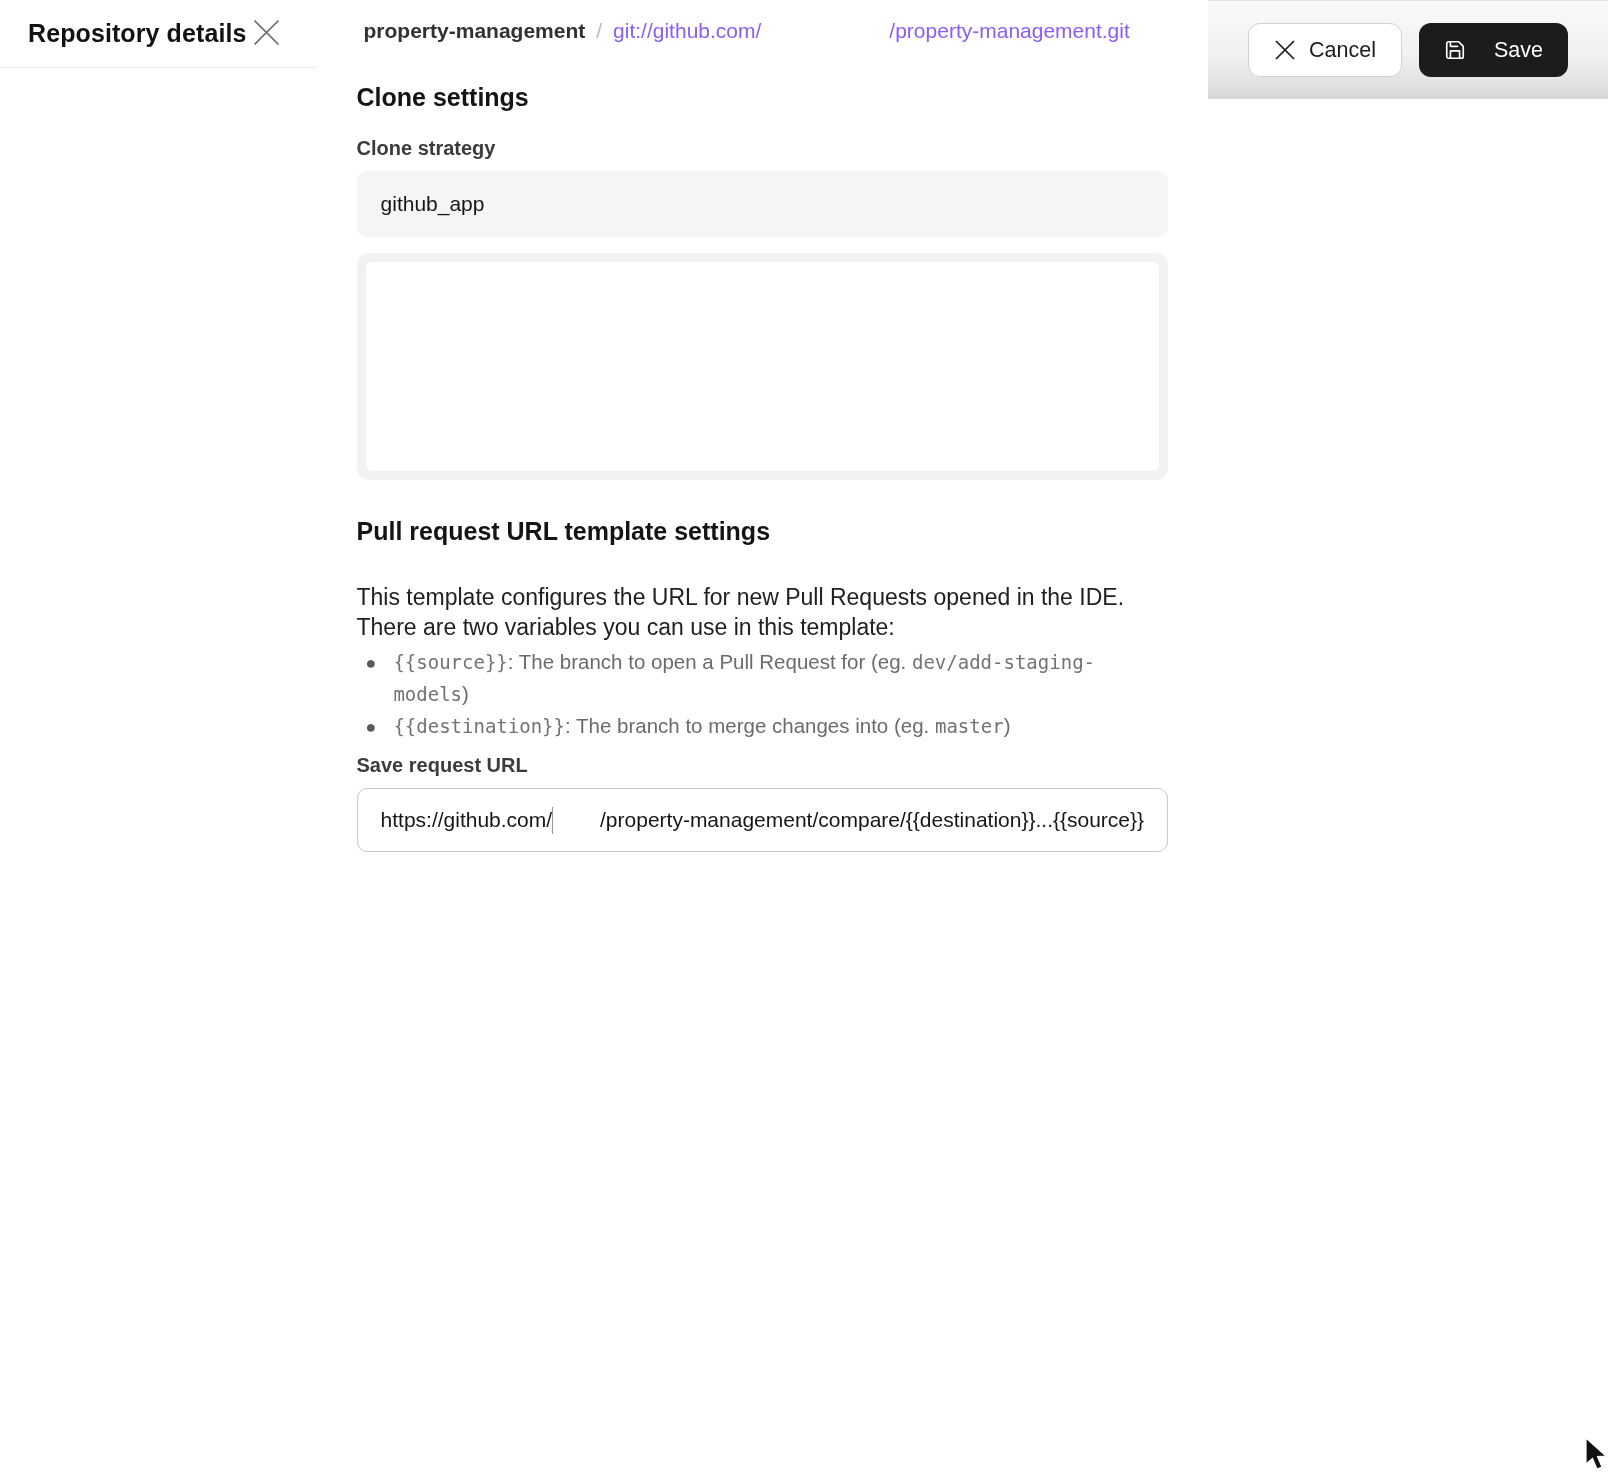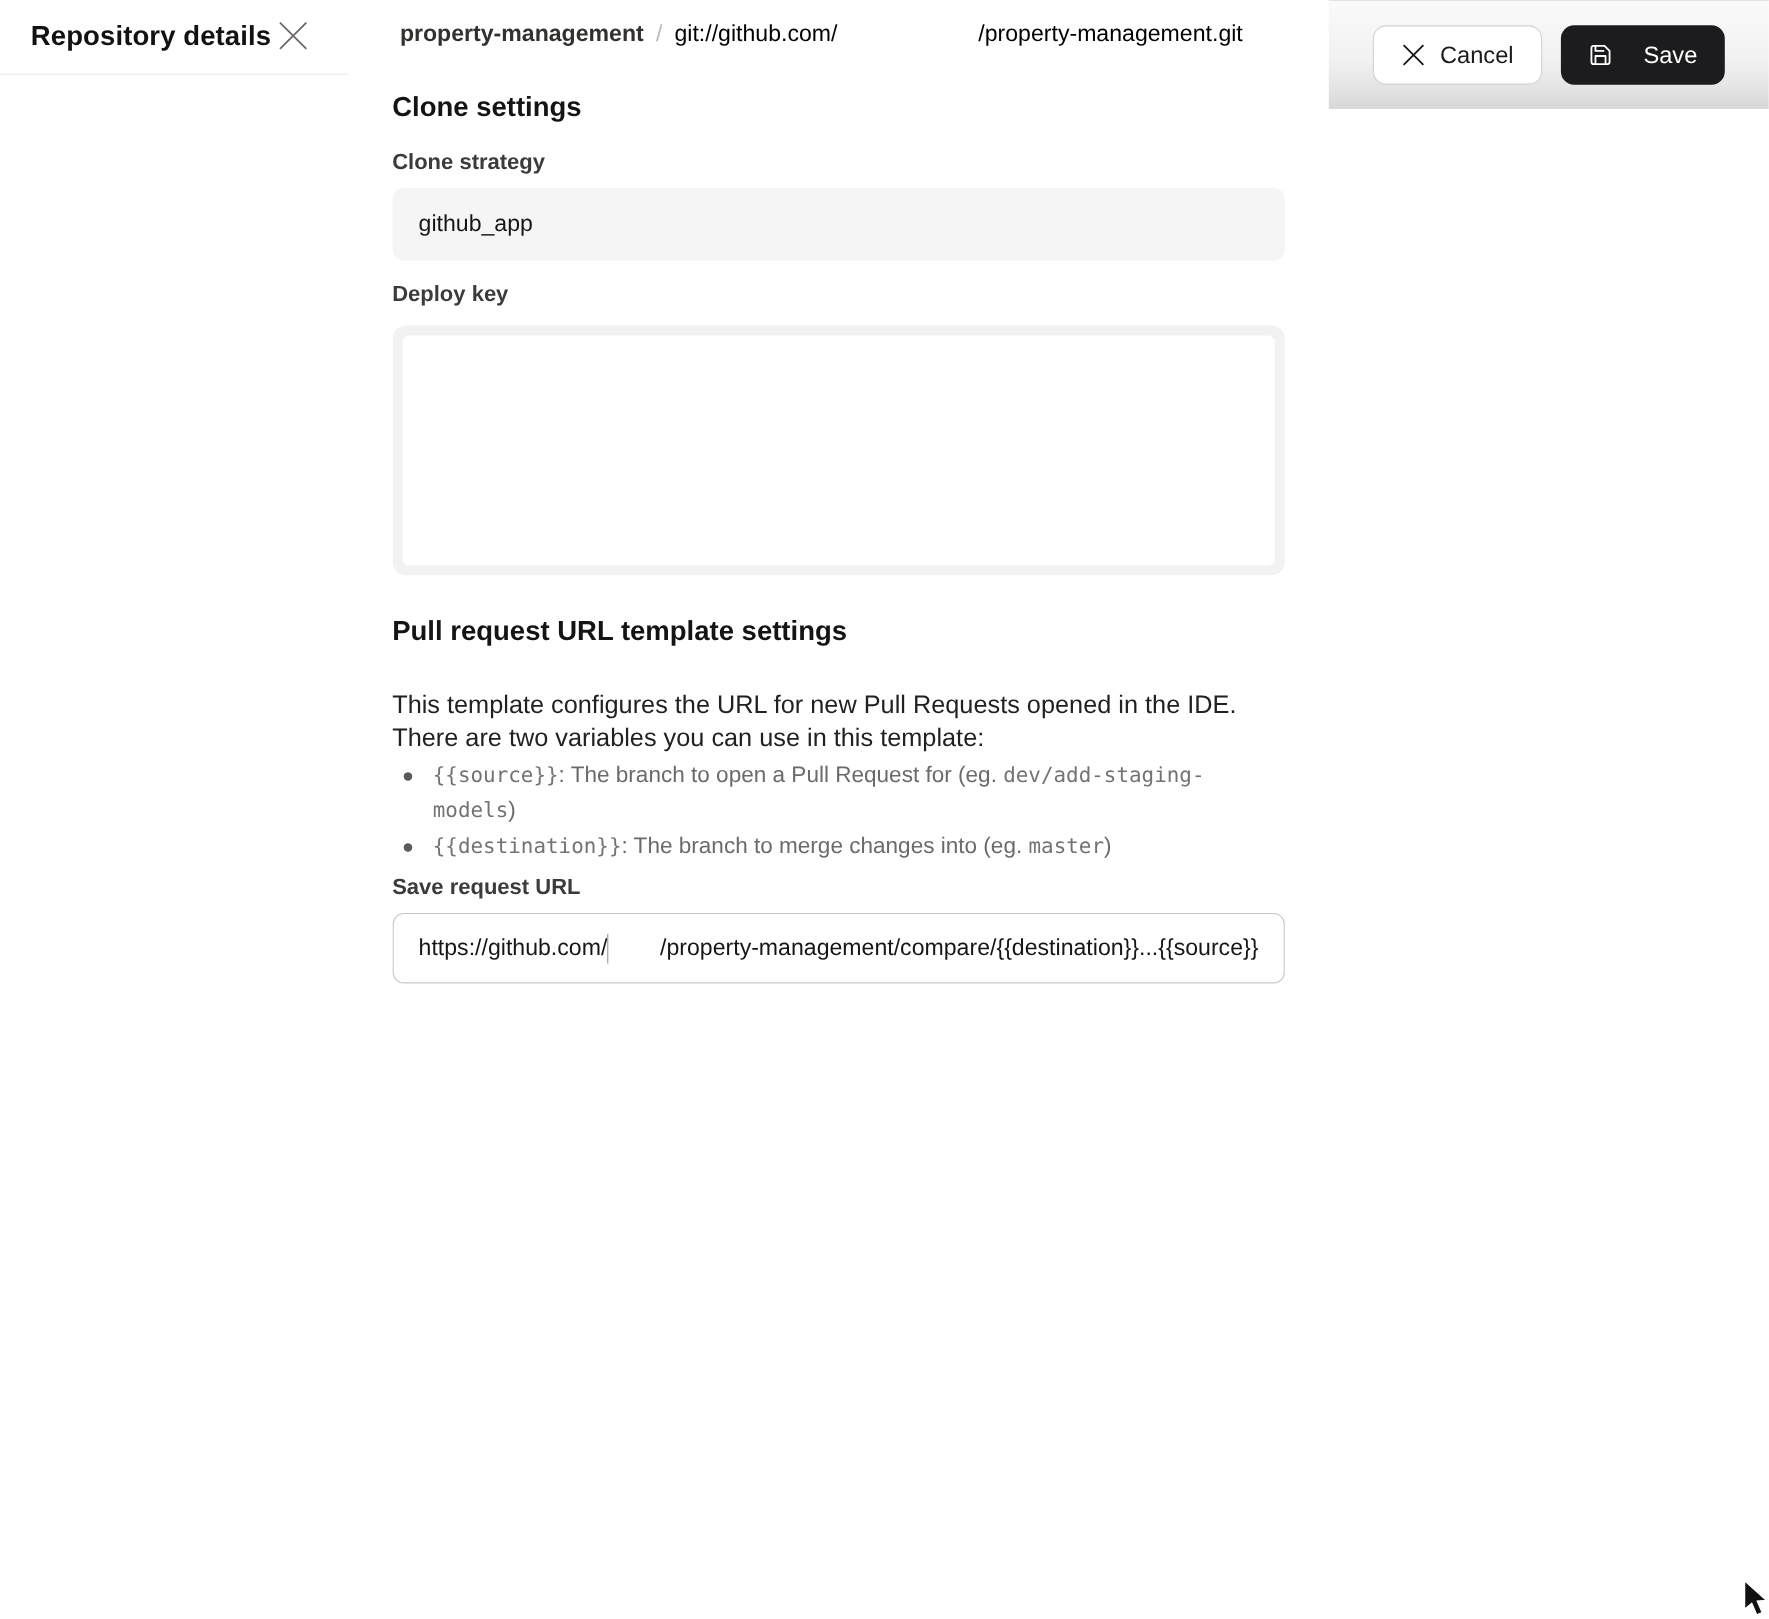--- a/index.html
+++ b/index.html
@@ -19,21 +19,21 @@
   .close-btn { background:none; border:none; cursor:pointer; width:40px; height:40px;
     display:flex; align-items:center; justify-content:center; margin-right:2px; }
 
   
   .content { flex:1; padding:0 40px; overflow:hidden; }
 
   .breadcrumb { margin-top:19px; padding-left:7px; font-size:21px;
     display:flex; align-items:baseline; white-space:nowrap; }
   .crumb-repo { font-weight:700; color:#33312f; }
   .crumb-sep { color:#bdbab7; margin:0 11px; }
-  .crumb-url { color:#000000; }
+  .crumb-url { color:#8b5cf6; }
   .crumb-gap { display:inline-block; width:128px; }
 
   h2.section-heading { font-size:25px; font-weight:700; color:#141414; line-height:30px; }
   .heading-clone { margin-top:39px; }
   .heading-pr { margin-top:36px; }
 
   .field-label { font-size:20px; font-weight:700; color:#3b3b3b; line-height:24px; }
   .label-strategy { margin-top:24px; }
   .label-deploy { margin-top:19px; }
   .label-prurl { margin-top:10px; }
@@ -112,21 +112,20 @@
       <span class="crumb-url">/property-management.git</span>
     </div>
 
     <h2 class="section-heading heading-clone">Clone settings</h2>
 
     <div class="field-label label-strategy">Clone strategy</div>
     <div class="readonly-field">
       <span>github_app</span>
     </div>
 
-    <div class="field-label label-deploy">Deploy key</div>
     <div class="textarea-wrap">
       <textarea class="textarea-inner" style=""></textarea>
     </div>
 
     <h2 class="section-heading heading-pr">Pull request URL template settings</h2>
 
     <p class="pr-desc">This template configures the URL for new Pull Requests opened in the IDE. There are two variables you can use in this template:</p>
 
     <ul class="pr-bullets">
       <li>

